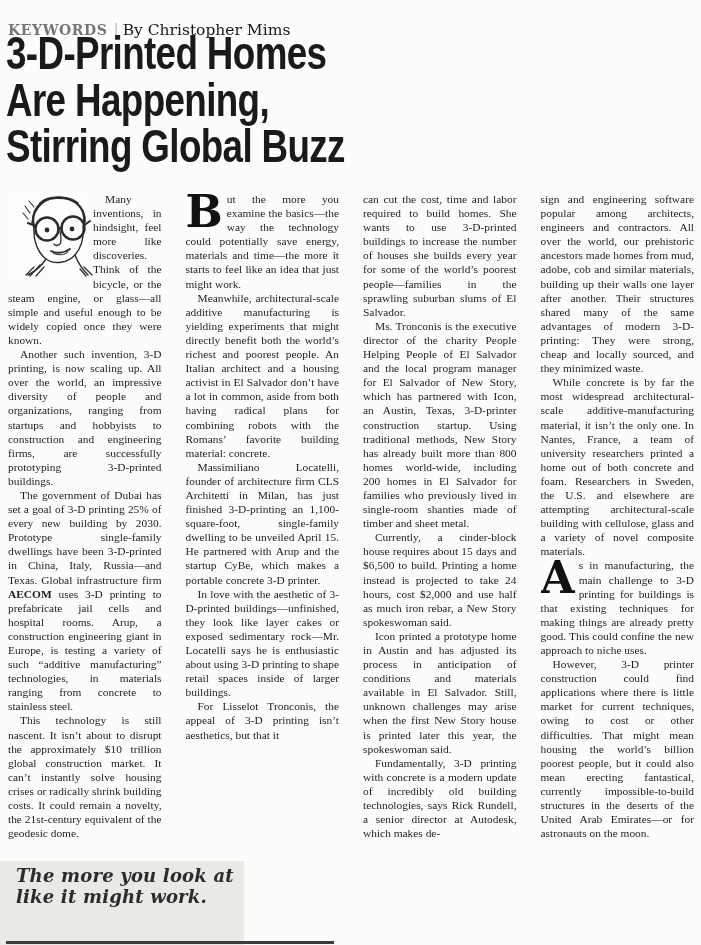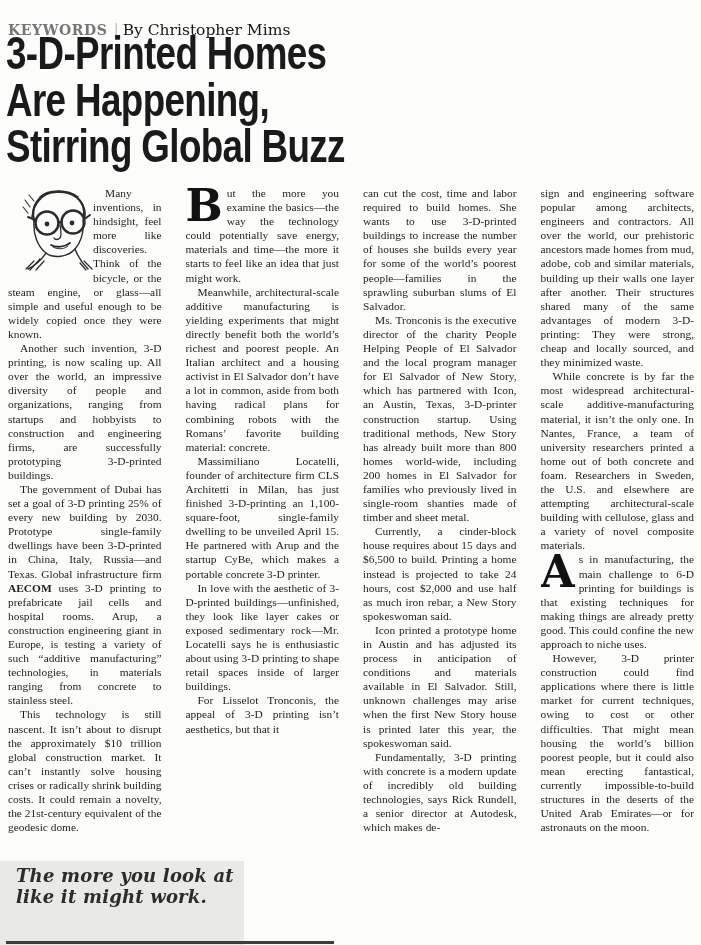--- a/index.html
+++ b/index.html
@@ -19,21 +19,21 @@
 
   .headline {
     position:absolute; top:30px; left:6px;
     font-family:"Liberation Sans", sans-serif; font-weight:bold;
     font-size:46px; line-height:46.5px; color:#1a1a1a; letter-spacing:-0.8px;
     transform:scaleX(0.80); transform-origin:left top; white-space:nowrap;
   }
 
   
   .columns {
-    position:absolute; top:186px; left:8px; width:686px; height:704px;
+    position:absolute; top:192px; left:8px; width:686px; height:704px;
     display:grid; grid-template-columns:repeat(4, 1fr); column-gap:24px;
     overflow:hidden;
   }
   .col {
     font-size:11.4px; line-height:14.1px; text-align:justify;
     overflow:hidden; hyphens:auto; -webkit-hyphens:auto;
   }
   .col p { margin:0; text-indent:12px; }
   .col p.noindent { text-indent:0; }
 
@@ -123,21 +123,21 @@
       <p><span>Ms. Tronconis is the executive director of the charity People Helping People of El Salvador and the local program manager for El Salvador of New Story, which has partnered with Icon, an Austin, Texas, 3-D-printer construction startup. Using traditional methods, New Story has already built more than 800 homes world-wide, including 200 homes in El Salvador for families who previously lived in single-room shanties made of timber and sheet metal.</span></p>
       <p><span>Currently, a cinder-block house requires about 15 days and $6,500 to build. Printing a home instead is projected to take 24 hours, cost $2,000 and use half as much iron rebar, a New Story spokeswoman said.</span></p>
       <p><span>Icon printed a prototype home in Austin and has adjusted its process in anticipation of conditions and materials available in El Salvador. Still, unknown challenges may arise when the first New Story house is printed later this year, the spokeswoman said.</span></p>
       <p><span>Fundamentally, 3-D printing with concrete is a modern update of incredibly old building technologies, says Rick Rundell, a senior director at Autodesk, which makes de-</span></p>
     </div>
 
     <div class="col">
       <p class="noindent"><span>sign and engineering software popular among architects, engineers and contractors. All over the world, our prehistoric ancestors made homes from mud, adobe, cob and similar materials, building up their walls one layer after another. Their structures shared many of the same advantages of modern 3-D-printing: They were strong, cheap and locally sourced, and they minimized waste.</span></p>
       <p><span>While concrete is by far the most widespread architectural-scale additive-manufacturing material, it isn’t the only one. In Nantes, France, a team of university researchers printed a home out of both concrete and foam. Researchers in Sweden, the U.S. and elsewhere are attempting architectural-scale building with cellulose, glass and a variety of novel composite materials.</span></p>
       <p class="noindent">
-        <span class="dropcap">A</span><span>s in manufacturing, the main challenge to 6-D printing for buildings is that existing techniques for making things are already pretty good. This could confine the new approach to niche uses.</span>
+        <span class="dropcap">A</span><span>s in manufacturing, the main challenge to 3-D printing for buildings is that existing techniques for making things are already pretty good. This could confine the new approach to niche uses.</span>
       </p>
       <p><span>However, 3-D printer construction could find applications where there is little market for current techniques, owing to cost or other difficulties. That might mean housing the world’s billion poorest people, but it could also mean erecting fantastical, currently impossible-to-build structures in the deserts of the United Arab Emirates—or for astronauts on the moon.</span></p>
     </div>
 
   </div>
 
   <div class="quote-panel">
     <div class="quote-line">The more you look at</div>
     <div class="quote-line">like it might work.</div>
   </div>

